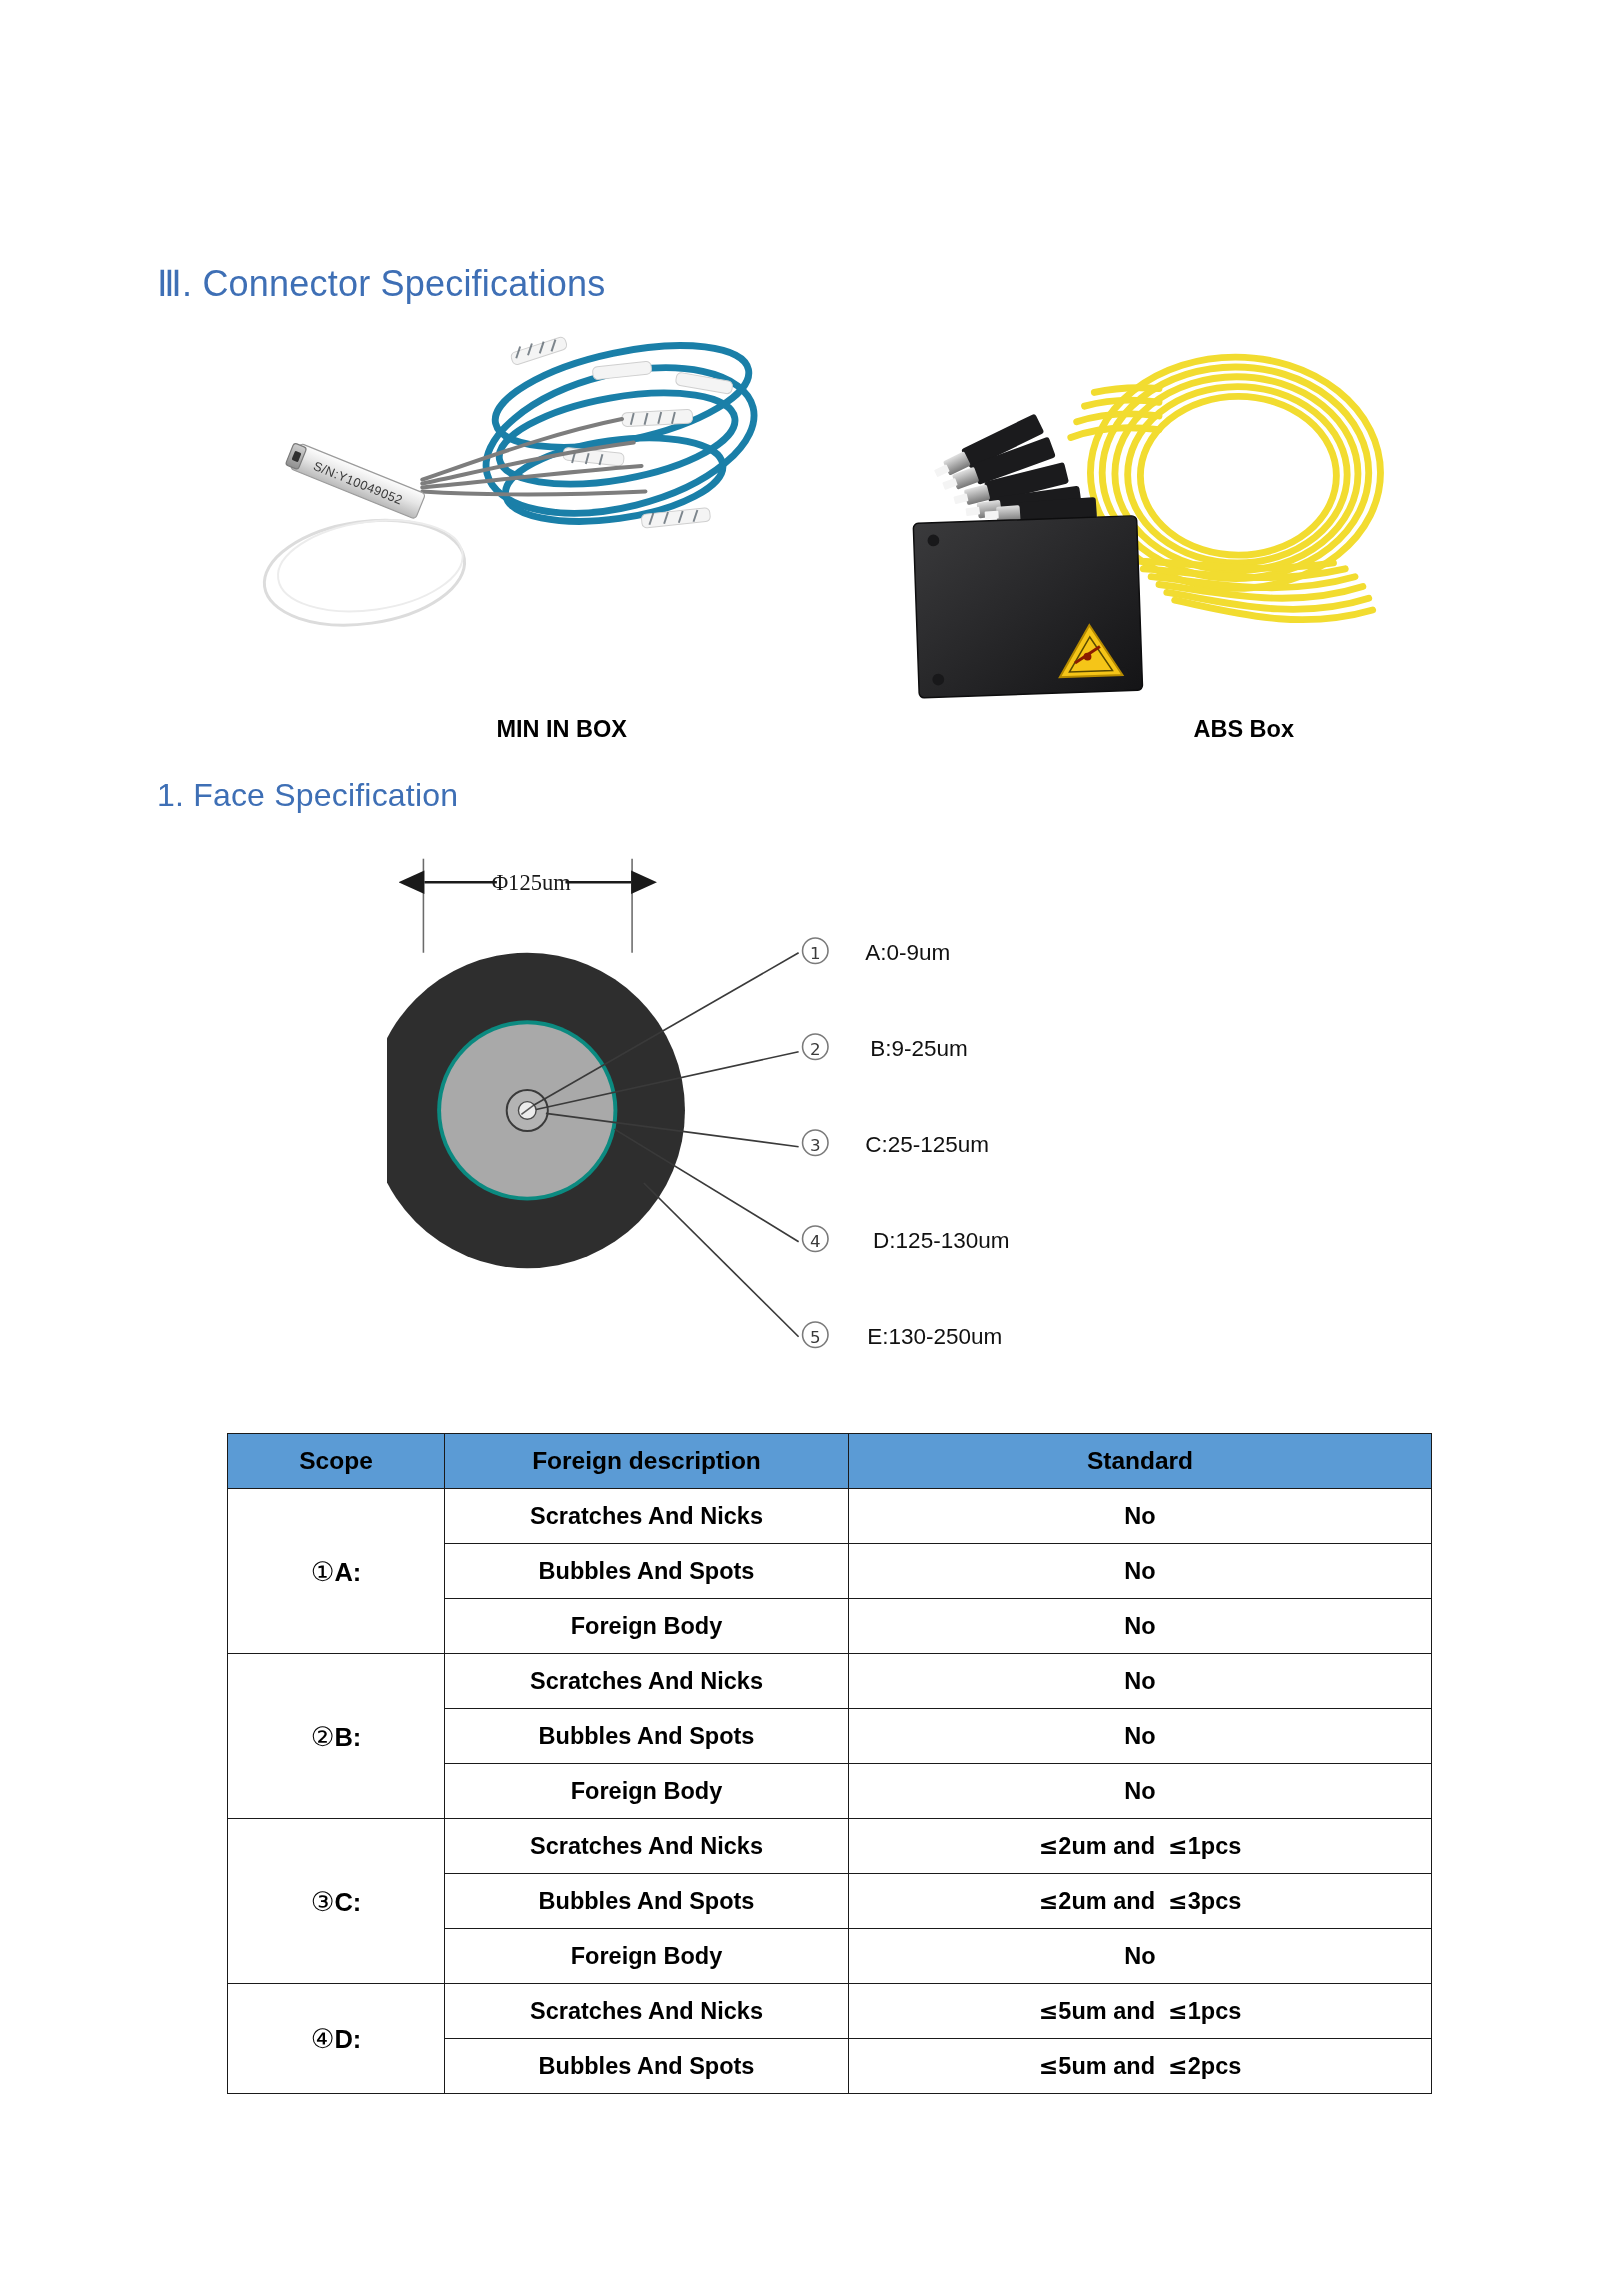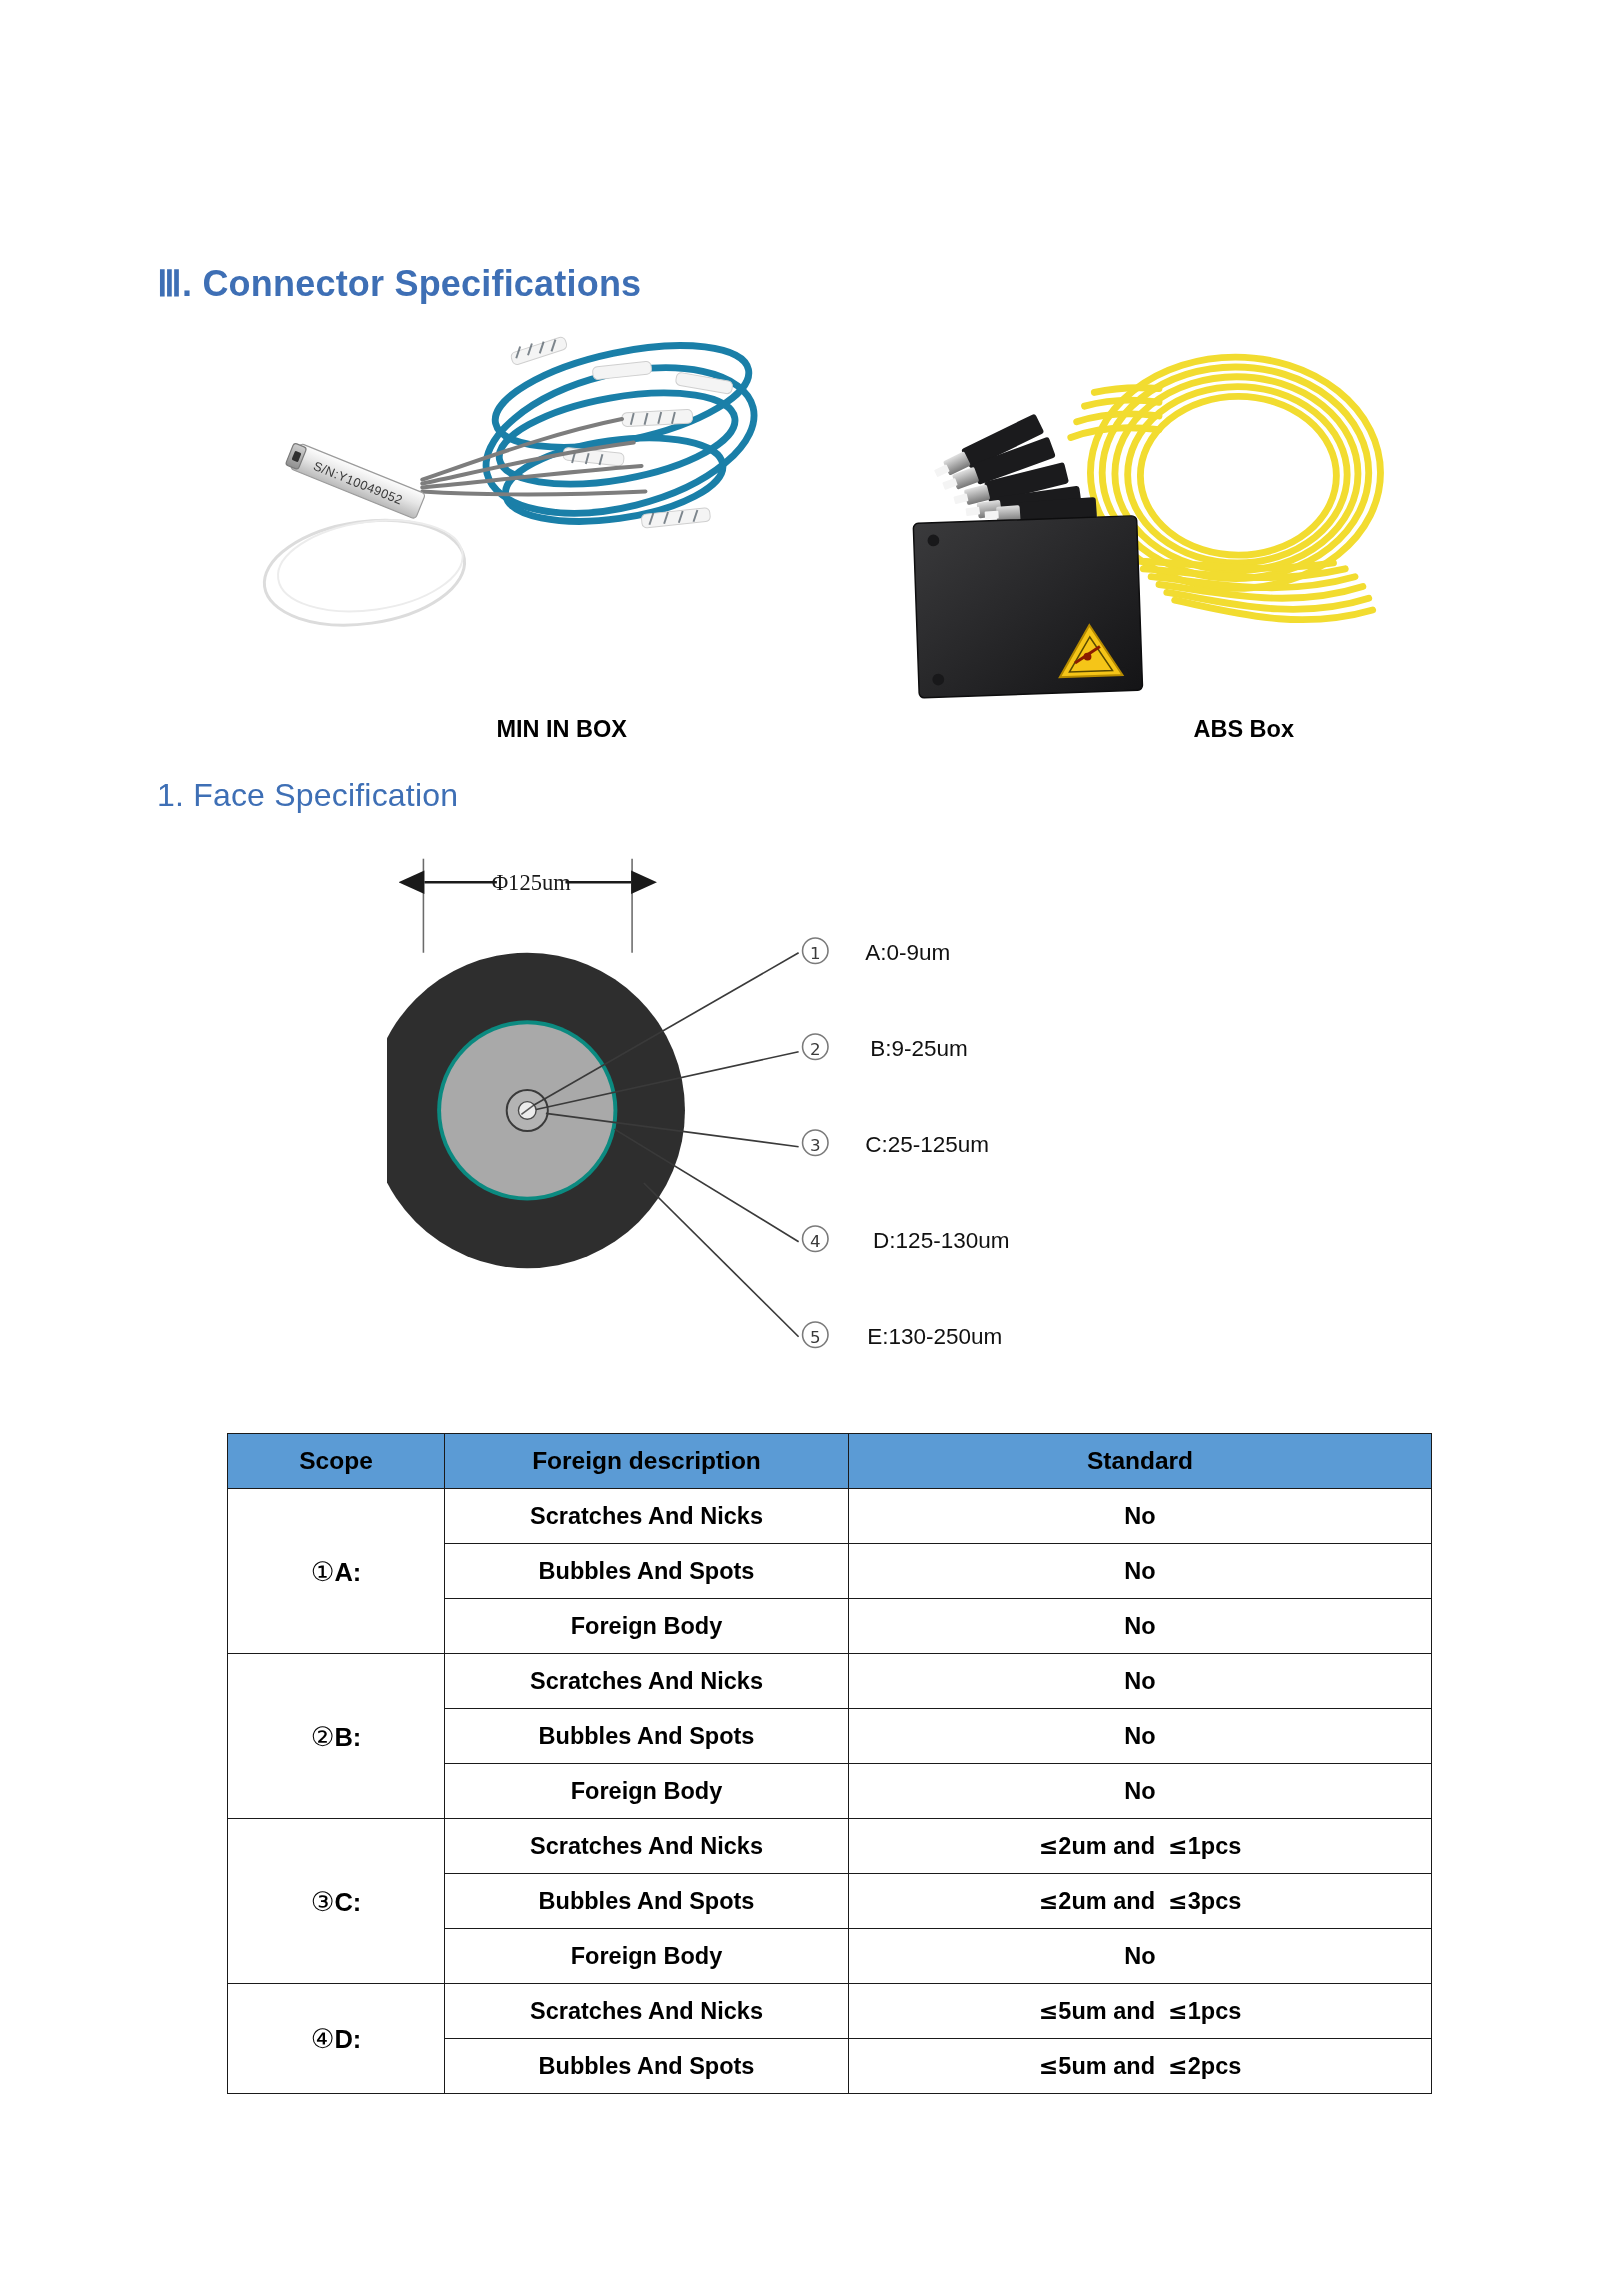--- a/index.html
+++ b/index.html
@@ -15,21 +15,21 @@
     color: #000000;
     overflow: hidden;
   }
 
   
   .h-main {
     position: absolute;
     left: 157px;
     top: 263px;
     font-size: 36px;
-    font-weight: bold;
+    font-weight: normal;
     color: #3e6fb5;
     letter-spacing: 0.2px;
     white-space: nowrap;
   }
   .h-sub {
     position: absolute;
     left: 157px;
     top: 777px;
     font-size: 32px;
     font-weight: normal;

